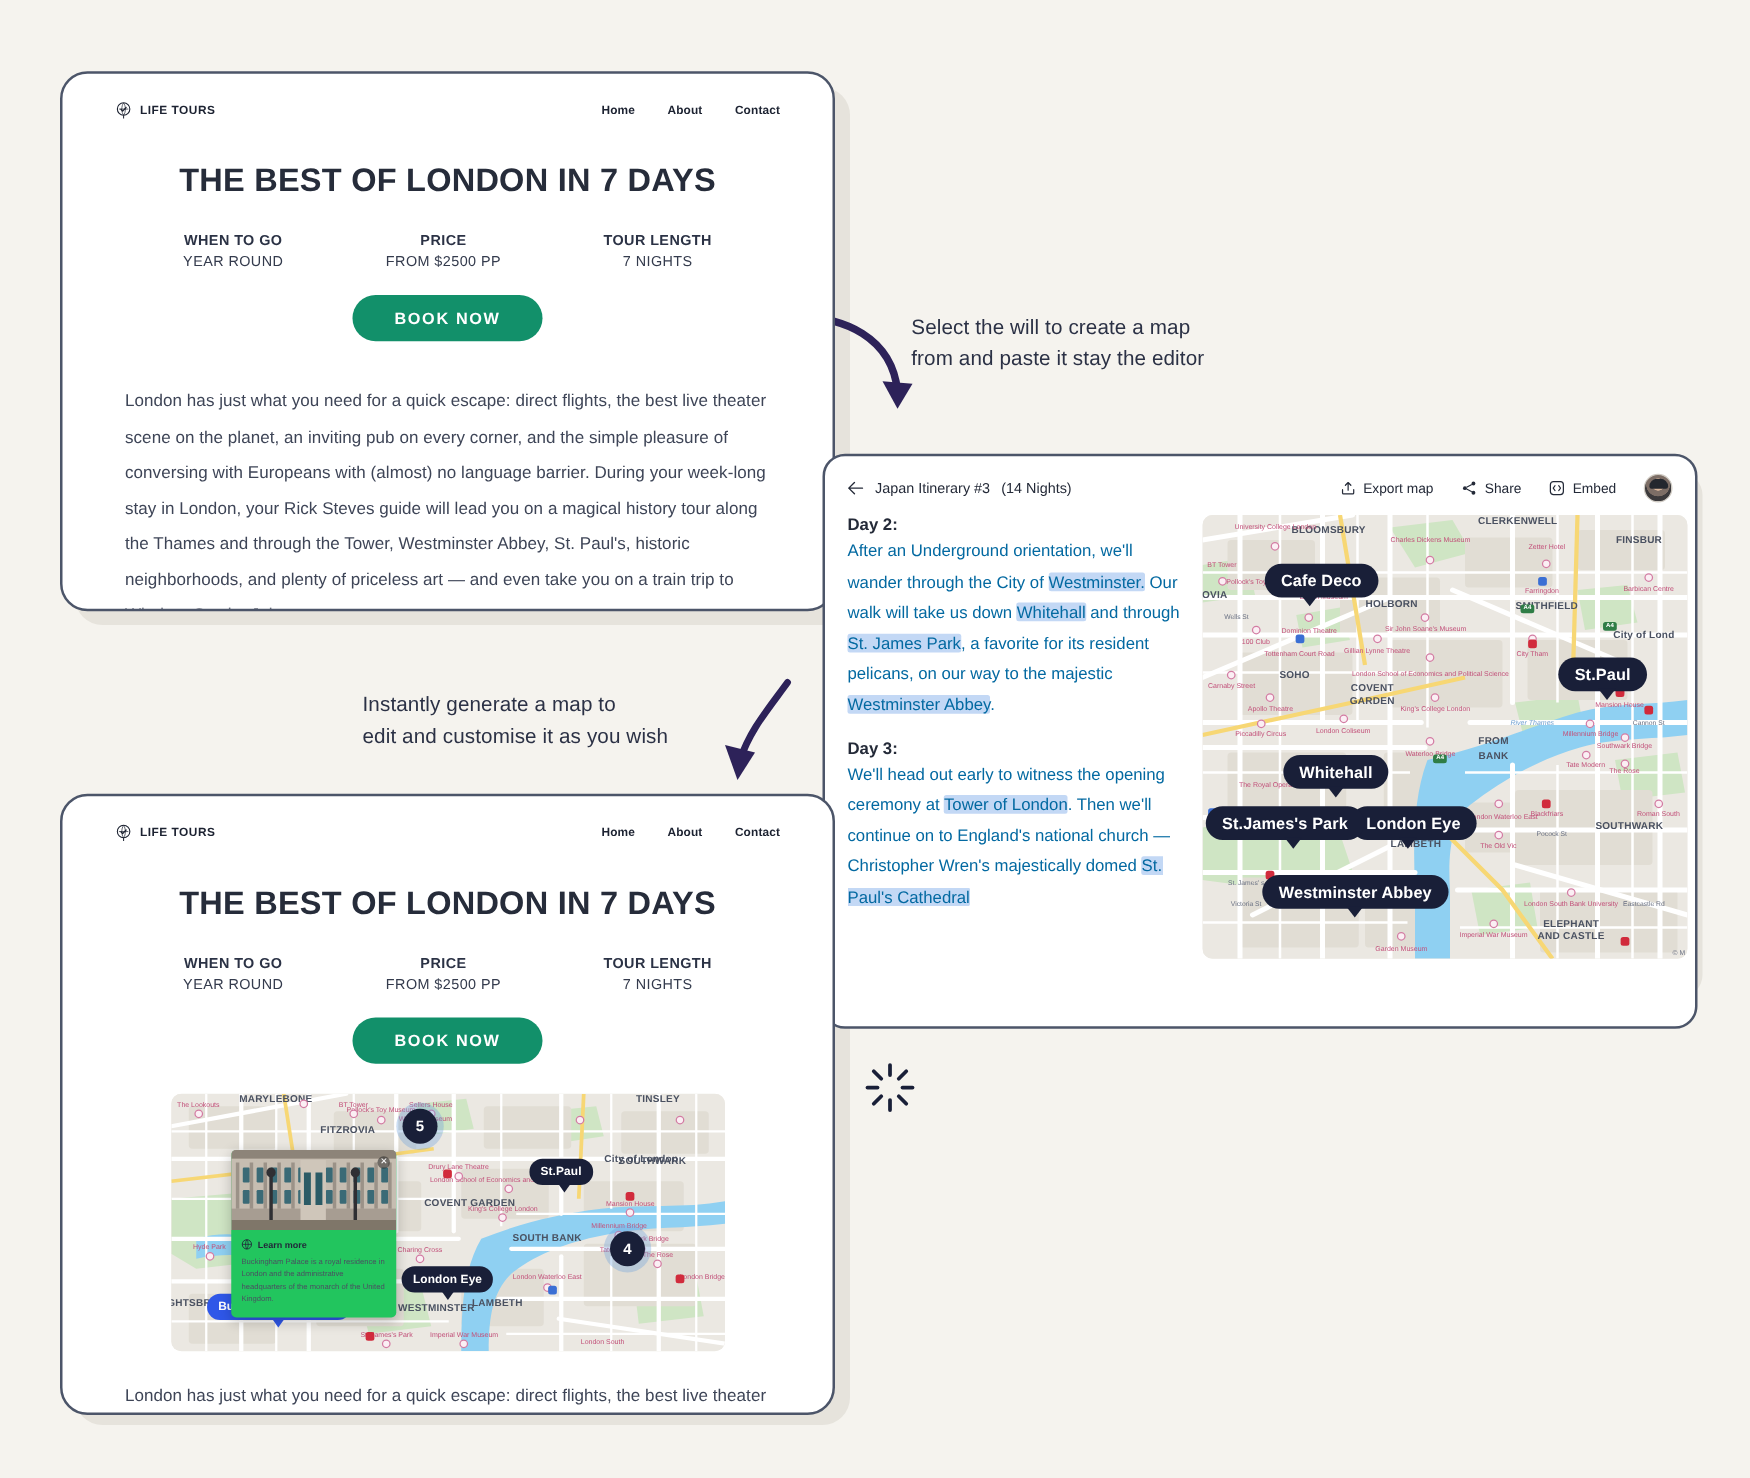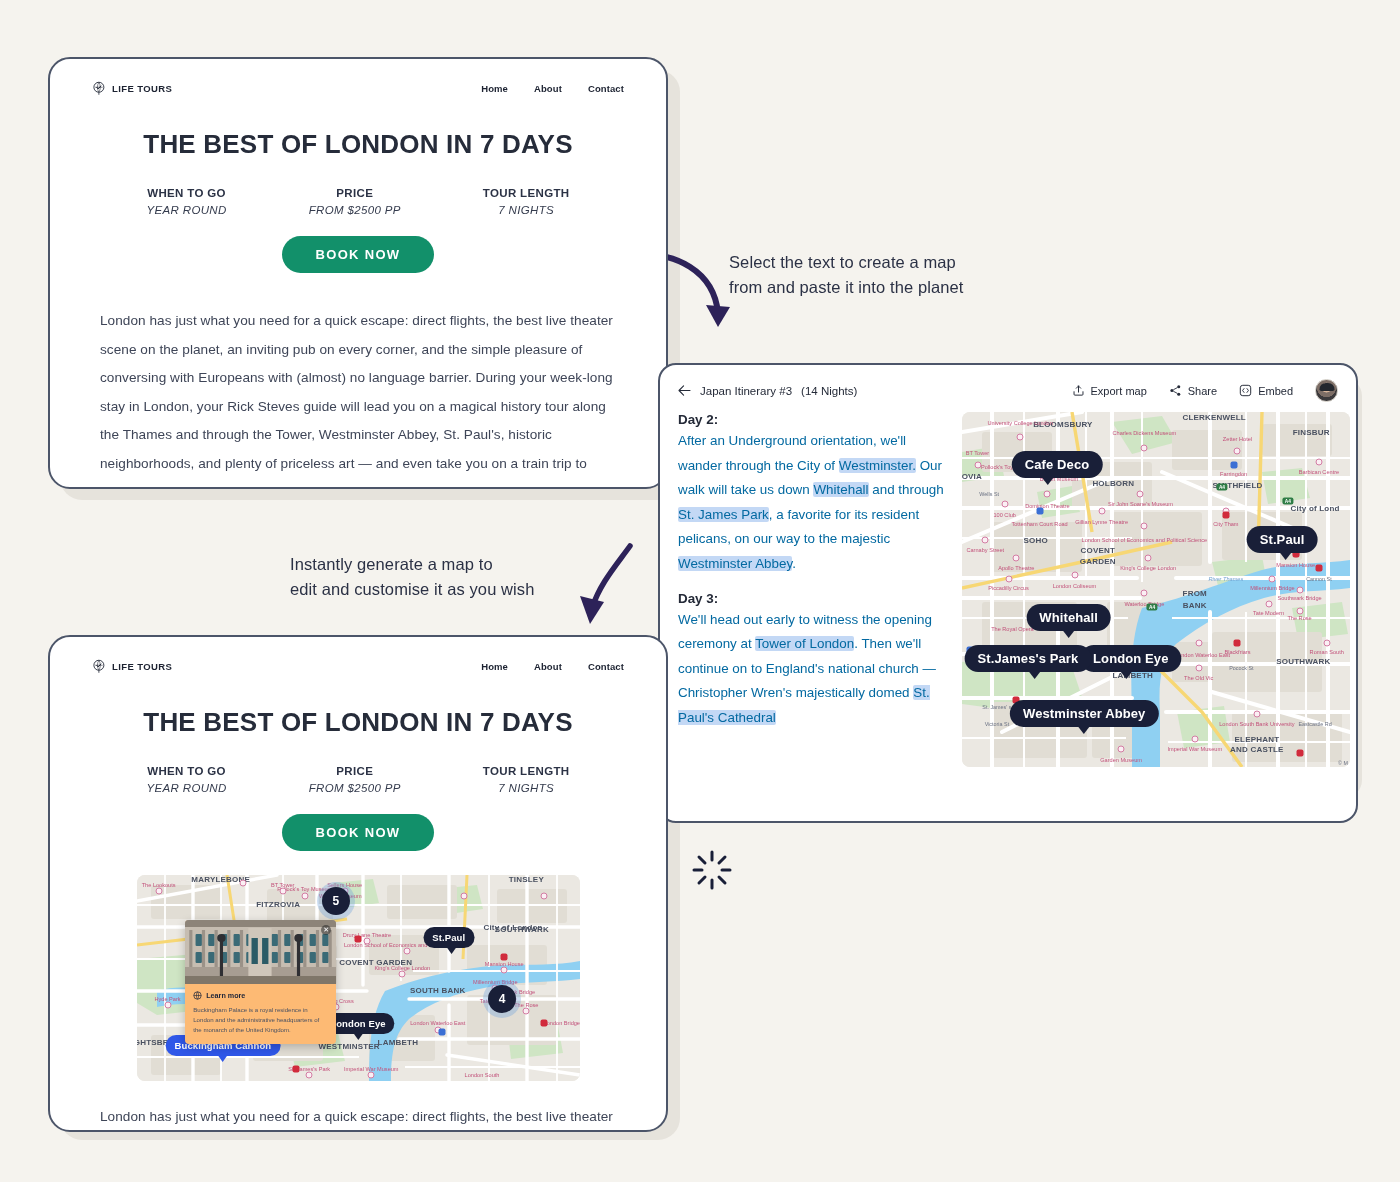--- a/index.html
+++ b/index.html
@@ -52,21 +52,20 @@
     display: flex; justify-content: center; gap: 82px;
     margin-top: 27px;
   }
   .fact { text-align: center; }
   .fact-label {
     font-size: 11.5px; font-weight: 700; letter-spacing: .35px; color: #2b3245;
   }
   .fact-value {
     font-size: 11.5px; font-weight: 400; letter-spacing: .35px; color: #343b4d;
     margin-top: 5px;
-    font-style: italic;
   }
   .book-wrap { display: flex; justify-content: center; margin-top: 20px; }
   .book-btn {
     background: #12906a;
     color: #ffffff;
     border: none;
     border-radius: 22px;
     padding: 11px 34px;
     font-size: 13px;
     font-weight: 700;
@@ -202,22 +201,22 @@
     display: flex; align-items: center; justify-content: center;
     font-size: 12px; font-weight: 700;
     box-shadow: 0 0 0 5px rgba(110,160,220,.35);
     transform: translate(-50%,-50%);
     cursor: pointer;
   }
 
   
   .infopop {
     position: absolute;
-    width: 151px;
-    background: #fdba74;
+    width: 132px;
+    background: #22c55e;
     border-radius: 4px;
     overflow: hidden;
     box-shadow: 0 3px 10px rgba(0,0,0,.22);
   }
   .infopop-img {
     height: 64px; position: relative;
     background:
       linear-gradient(#b9b0a4, #b9b0a4);
     overflow: hidden;
   }
@@ -289,22 +288,22 @@
     <div class="site-body">
       <p>London has just what you need for a quick escape: direct flights, the best live theater scene on the planet, an inviting pub on every corner, and the simple pleasure of conversing with Europeans with (almost) no language barrier. During your week-long stay in London, your Rick Steves guide will lead you on a magical history tour along the Thames and through the Tower, Westminster Abbey, St. Paul's, historic neighborhoods, and plenty of priceless art — and even take you on a train trip to Windsor Castle. Join us</p>
     </div>
   </div>
 
   <svg class="arrow" style="left:618px; top:243px; width:120px; height:100px;" viewBox="0 0 120 100">
     <path d="M6 12 C60 6, 96 30, 100 70" fill="none" stroke="#2d2259" stroke-width="6" stroke-linecap="round"></path>
     <path d="M88 62 L100 84 L112 64 Z" fill="#2d2259"></path>
   </svg>
   <div class="anno" style="left:729px; top:250px;">
-    <div>Select the text to create a map</div>
-    <div>from and paste it into the planet</div>
+    <div>Select the will to create a map</div>
+    <div>from and paste it stay the editor</div>
   </div>
 
   <div class="editor-shadow" style="left:742px; top:378px; width:620px; height:420px;"></div>
   <div class="editor-card" style="left:658px; top:363px; width:700px; height:460px;">
 
     <div class="editor-head">
       <div class="editor-head-left">
         <svg width="13" height="11" viewBox="0 0 14 12">
           <path d="M13 6H1.6M6 1L1 6l5 5" fill="none" stroke="#242a38" stroke-width="1.2" stroke-linecap="round" stroke-linejoin="round"></path>
         </svg>

